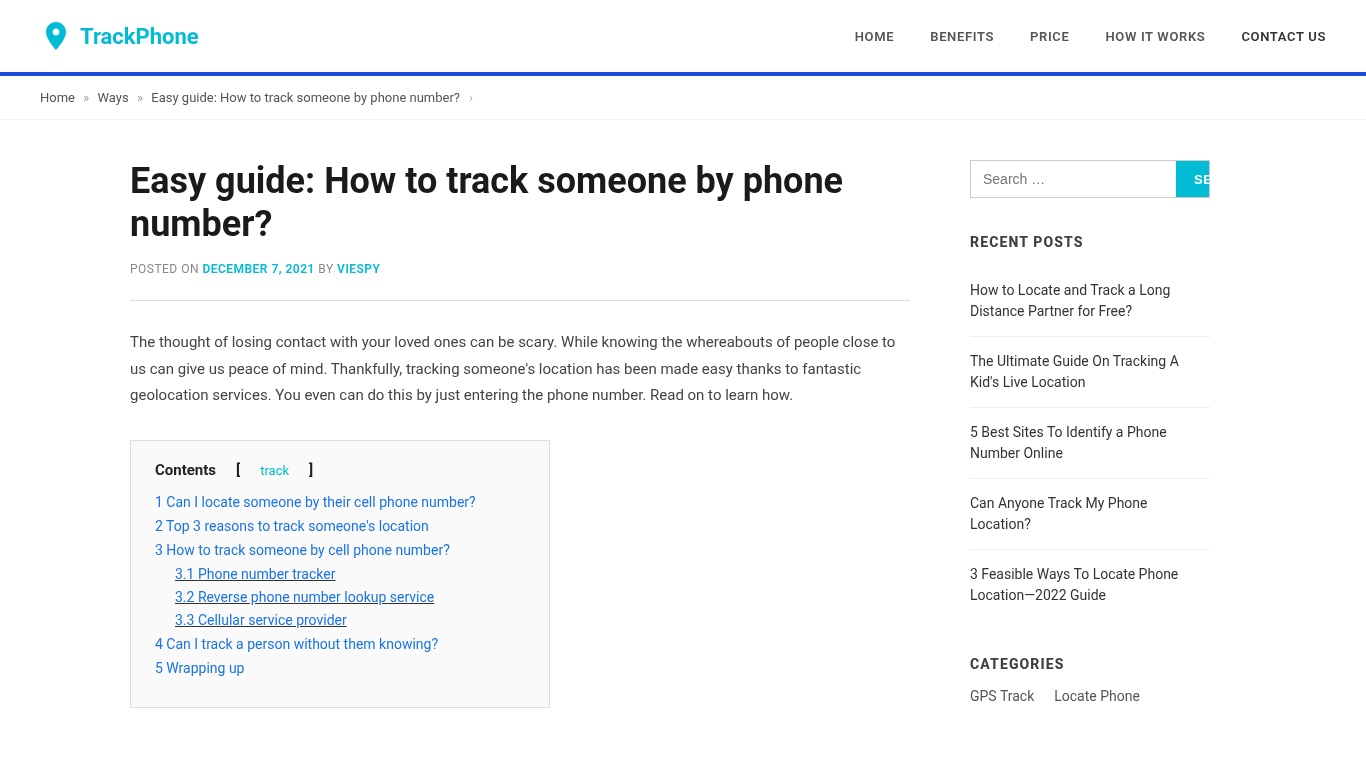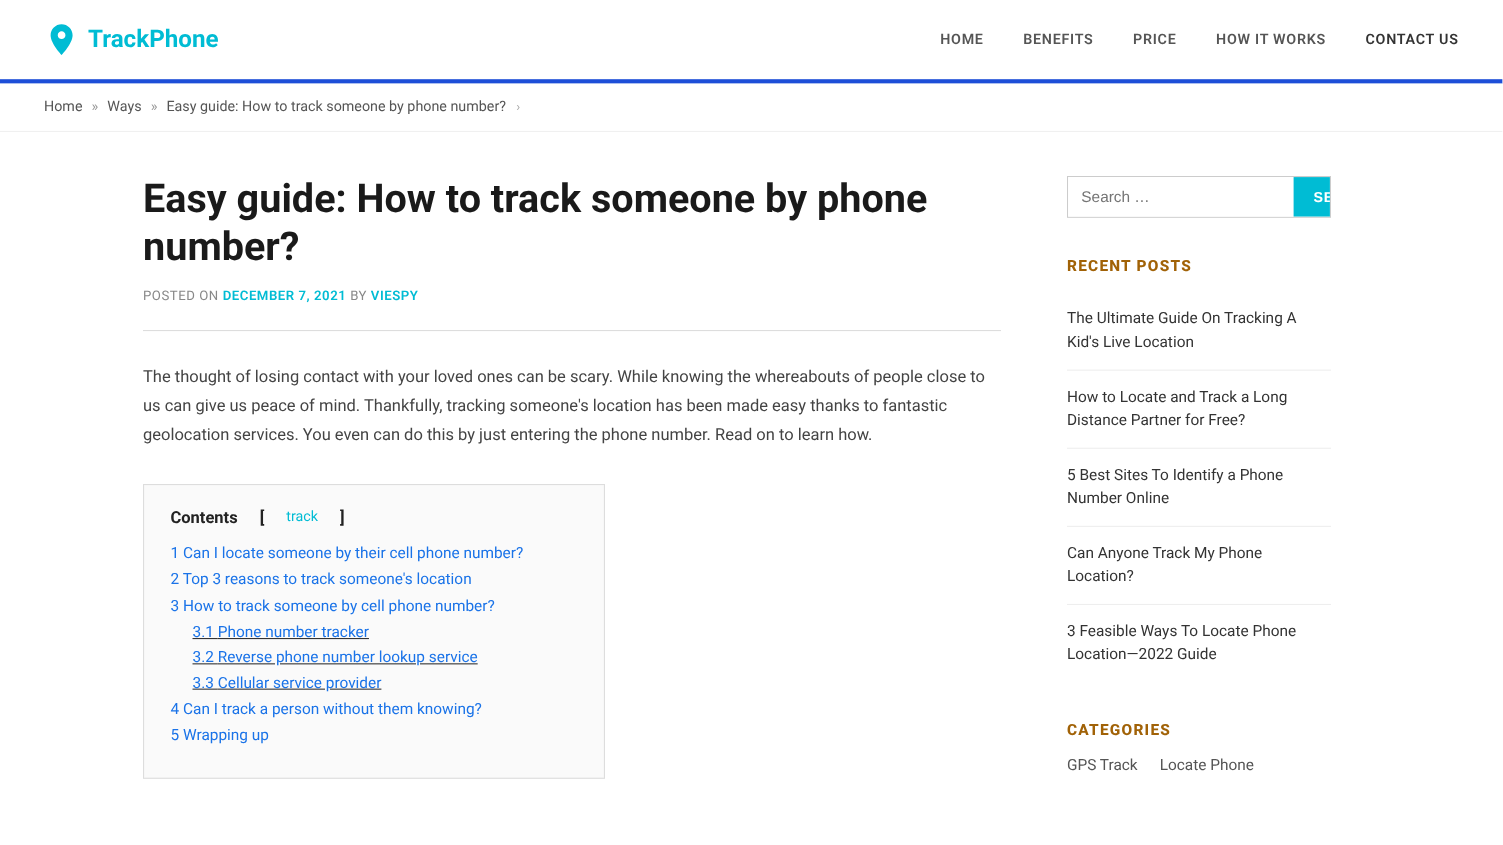--- a/index.html
+++ b/index.html
@@ -193,21 +193,21 @@
       text-transform: uppercase;
     }
 
     
     #recent-posts {
       margin-bottom: 36px;
     }
     .sidebar-section-title {
       font-size: 14px;
       font-weight: 800;
-      color: #a16207;
+      color: #404040;
       letter-spacing: 0.08em;
       text-transform: uppercase;
       margin-bottom: 16px;
       padding-bottom: 0;
     }
     .recent-post-item {
       padding: 14px 0;
       border-bottom: 1px solid #eee;
     }
     .recent-post-item:last-child { border-bottom: none; }
@@ -340,24 +340,24 @@
       <div id="search-form">
         <input id="search-input" type="text" placeholder="Search …" style="">
         <button id="search-button">SEARCH</button>
       </div>
     </div>
 
     <div id="recent-posts">
       <div class="sidebar-section-title">RECENT POSTS</div>
       <div>
         <div class="recent-post-item">
+          <a class="recent-post-link" href="#">How to Locate and Track a Long Distance Partner for Free?</a>
+        </div>
+        <div class="recent-post-item">
           <a class="recent-post-link" href="#">The Ultimate Guide On Tracking A Kid's Live Location</a>
-        </div>
-        <div class="recent-post-item">
-          <a class="recent-post-link" href="#">How to Locate and Track a Long Distance Partner for Free?</a>
         </div>
         <div class="recent-post-item">
           <a class="recent-post-link" href="#">5 Best Sites To Identify a Phone Number Online</a>
         </div>
         <div class="recent-post-item">
           <a class="recent-post-link" href="#">Can Anyone Track My Phone Location?</a>
         </div>
         <div class="recent-post-item">
           <a class="recent-post-link" href="#">3 Feasible Ways To Locate Phone Location—2022 Guide</a>
         </div>

